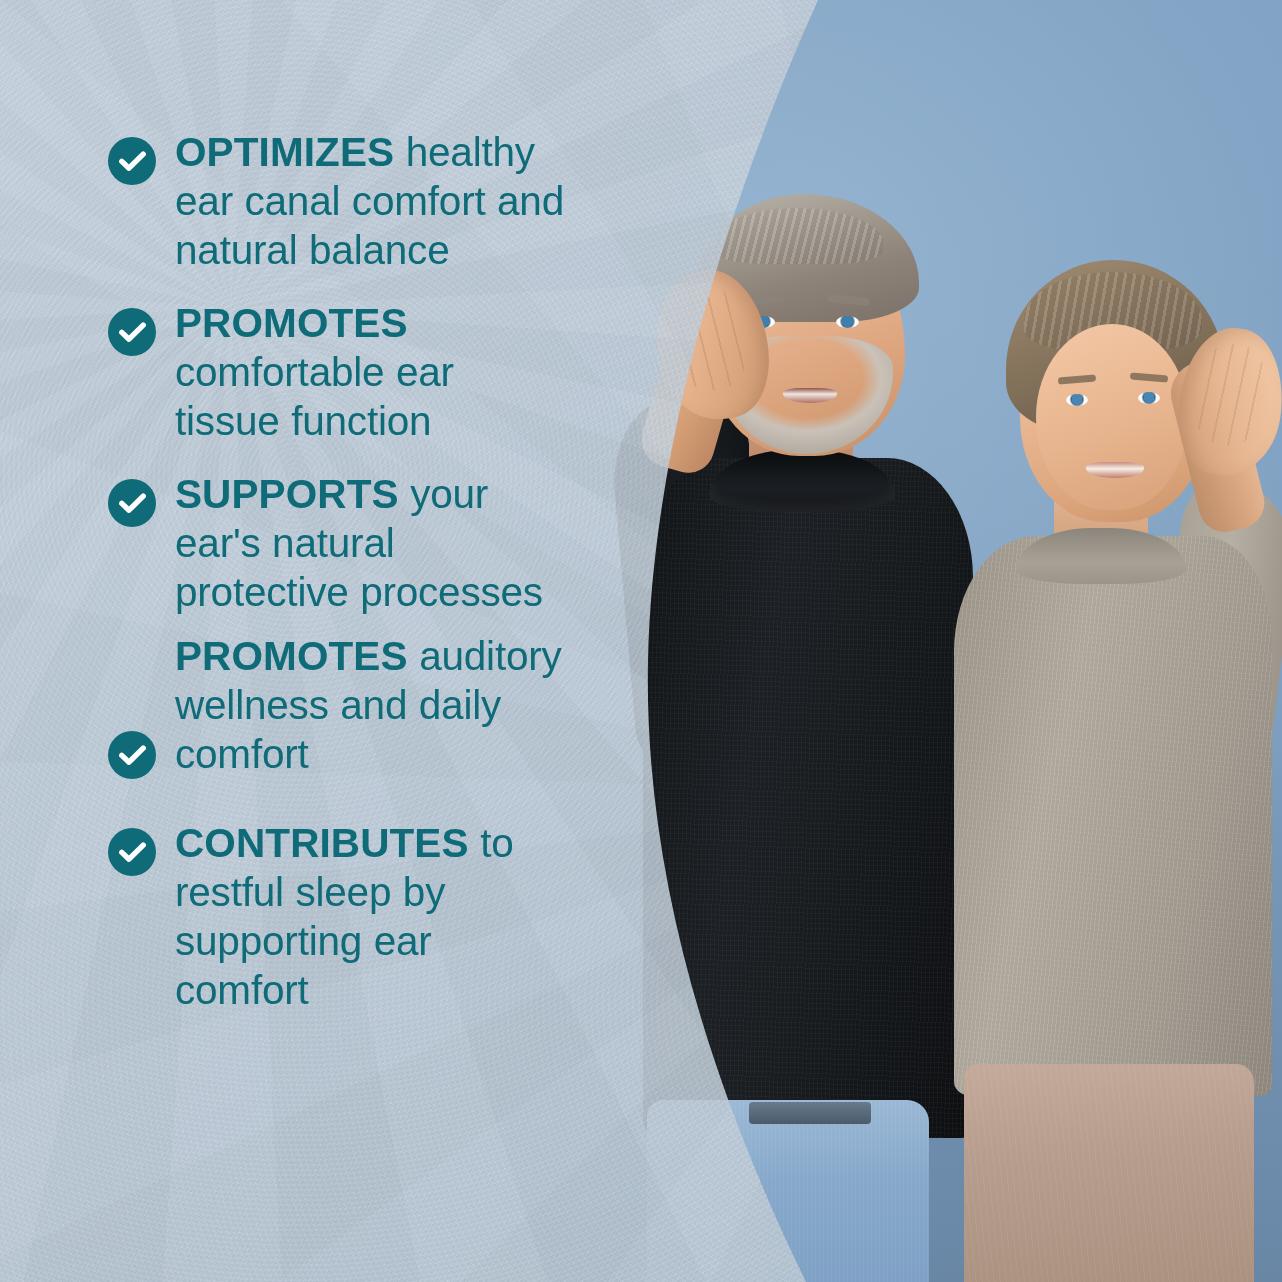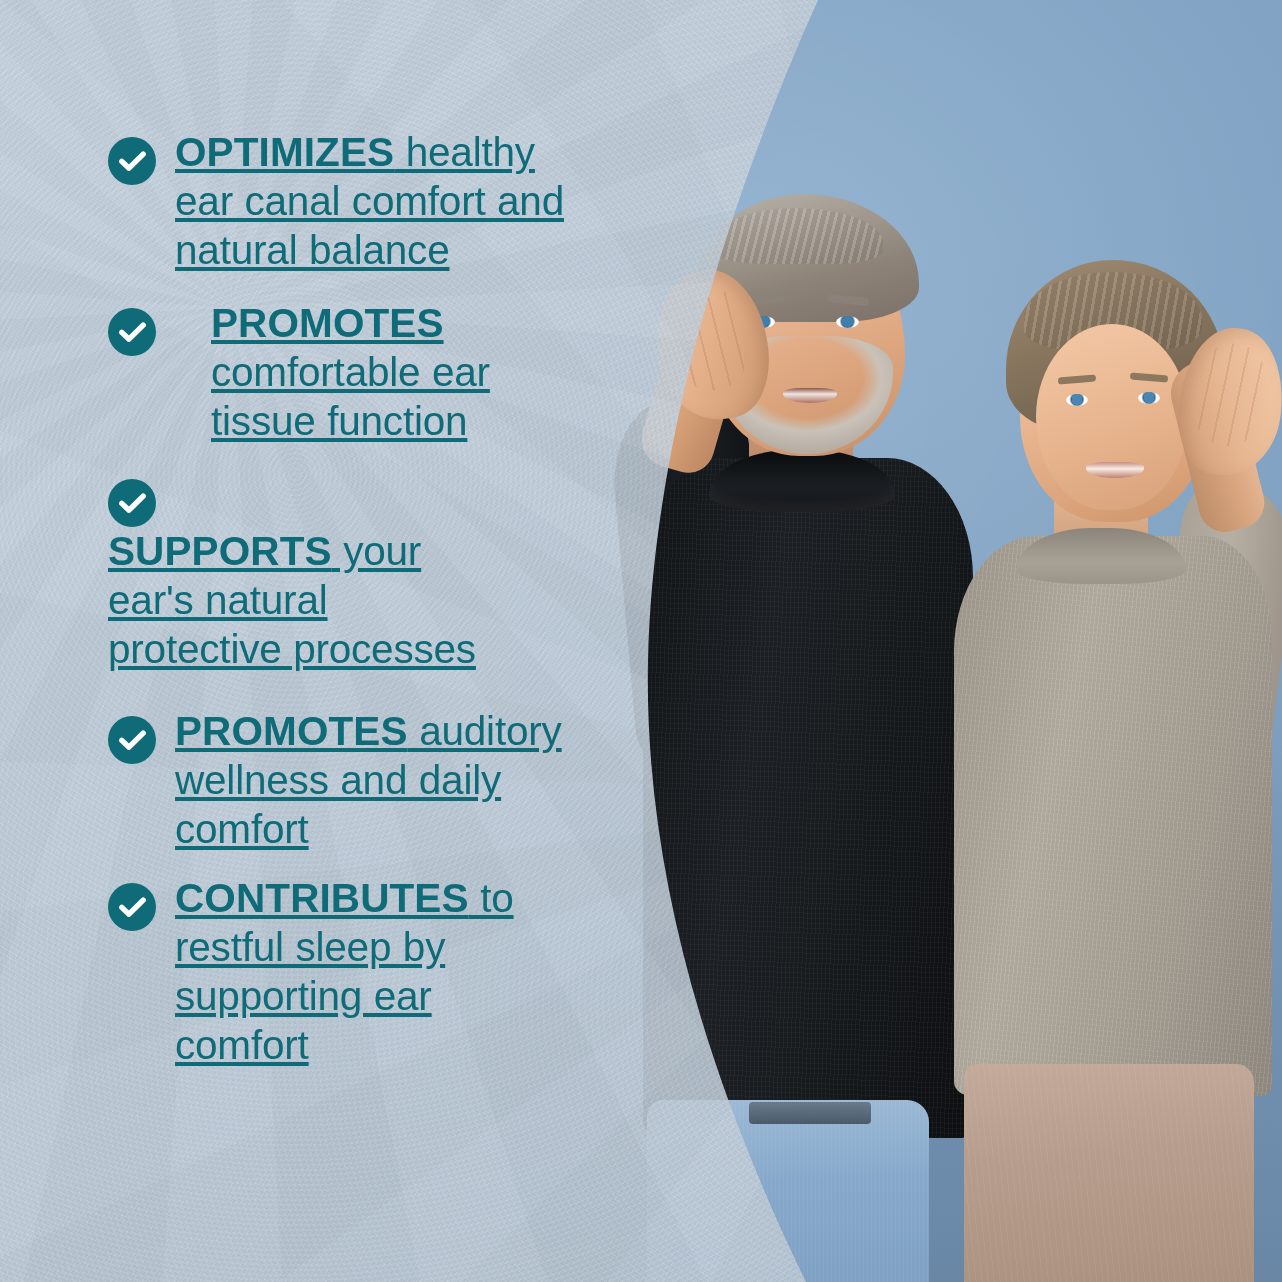--- a/index.html
+++ b/index.html
@@ -313,32 +313,31 @@
   .check-badge svg { display: block; }
 
   .benefit-text {
     font-size: 40.5px;
     line-height: 49px;
     letter-spacing: -0.2px;
     color: #0f6b78;
     font-weight: 500;
     max-width: 392px;
     word-spacing: 0.5px;
-    text-decoration: underline;
   }
   .benefit-text .lead {
     font-weight: 800;
     letter-spacing: 0.1px;
   }
 
   
   .benefit.b1 { margin-bottom: 24px; }
-  .benefit.b2 { margin-bottom: 24px; gap: 36px; }
-  .benefit.b3 { margin-bottom: 33px; flex-direction: column; }
-  .benefit.b4 { margin-bottom: 20px; }
+  .benefit.b2 { margin-bottom: 24px; }
+  .benefit.b3 { margin-bottom: 15px; }
+  .benefit.b4 { margin-bottom: 40px; align-items: flex-end; }
   .benefit.b5 { margin-bottom: 8px; }
 </style>
 </head>
 <body>
 
 <div class="poster">
 
   <div class="photo-backdrop"></div>
   <div class="backdrop-vignette"></div>
 

